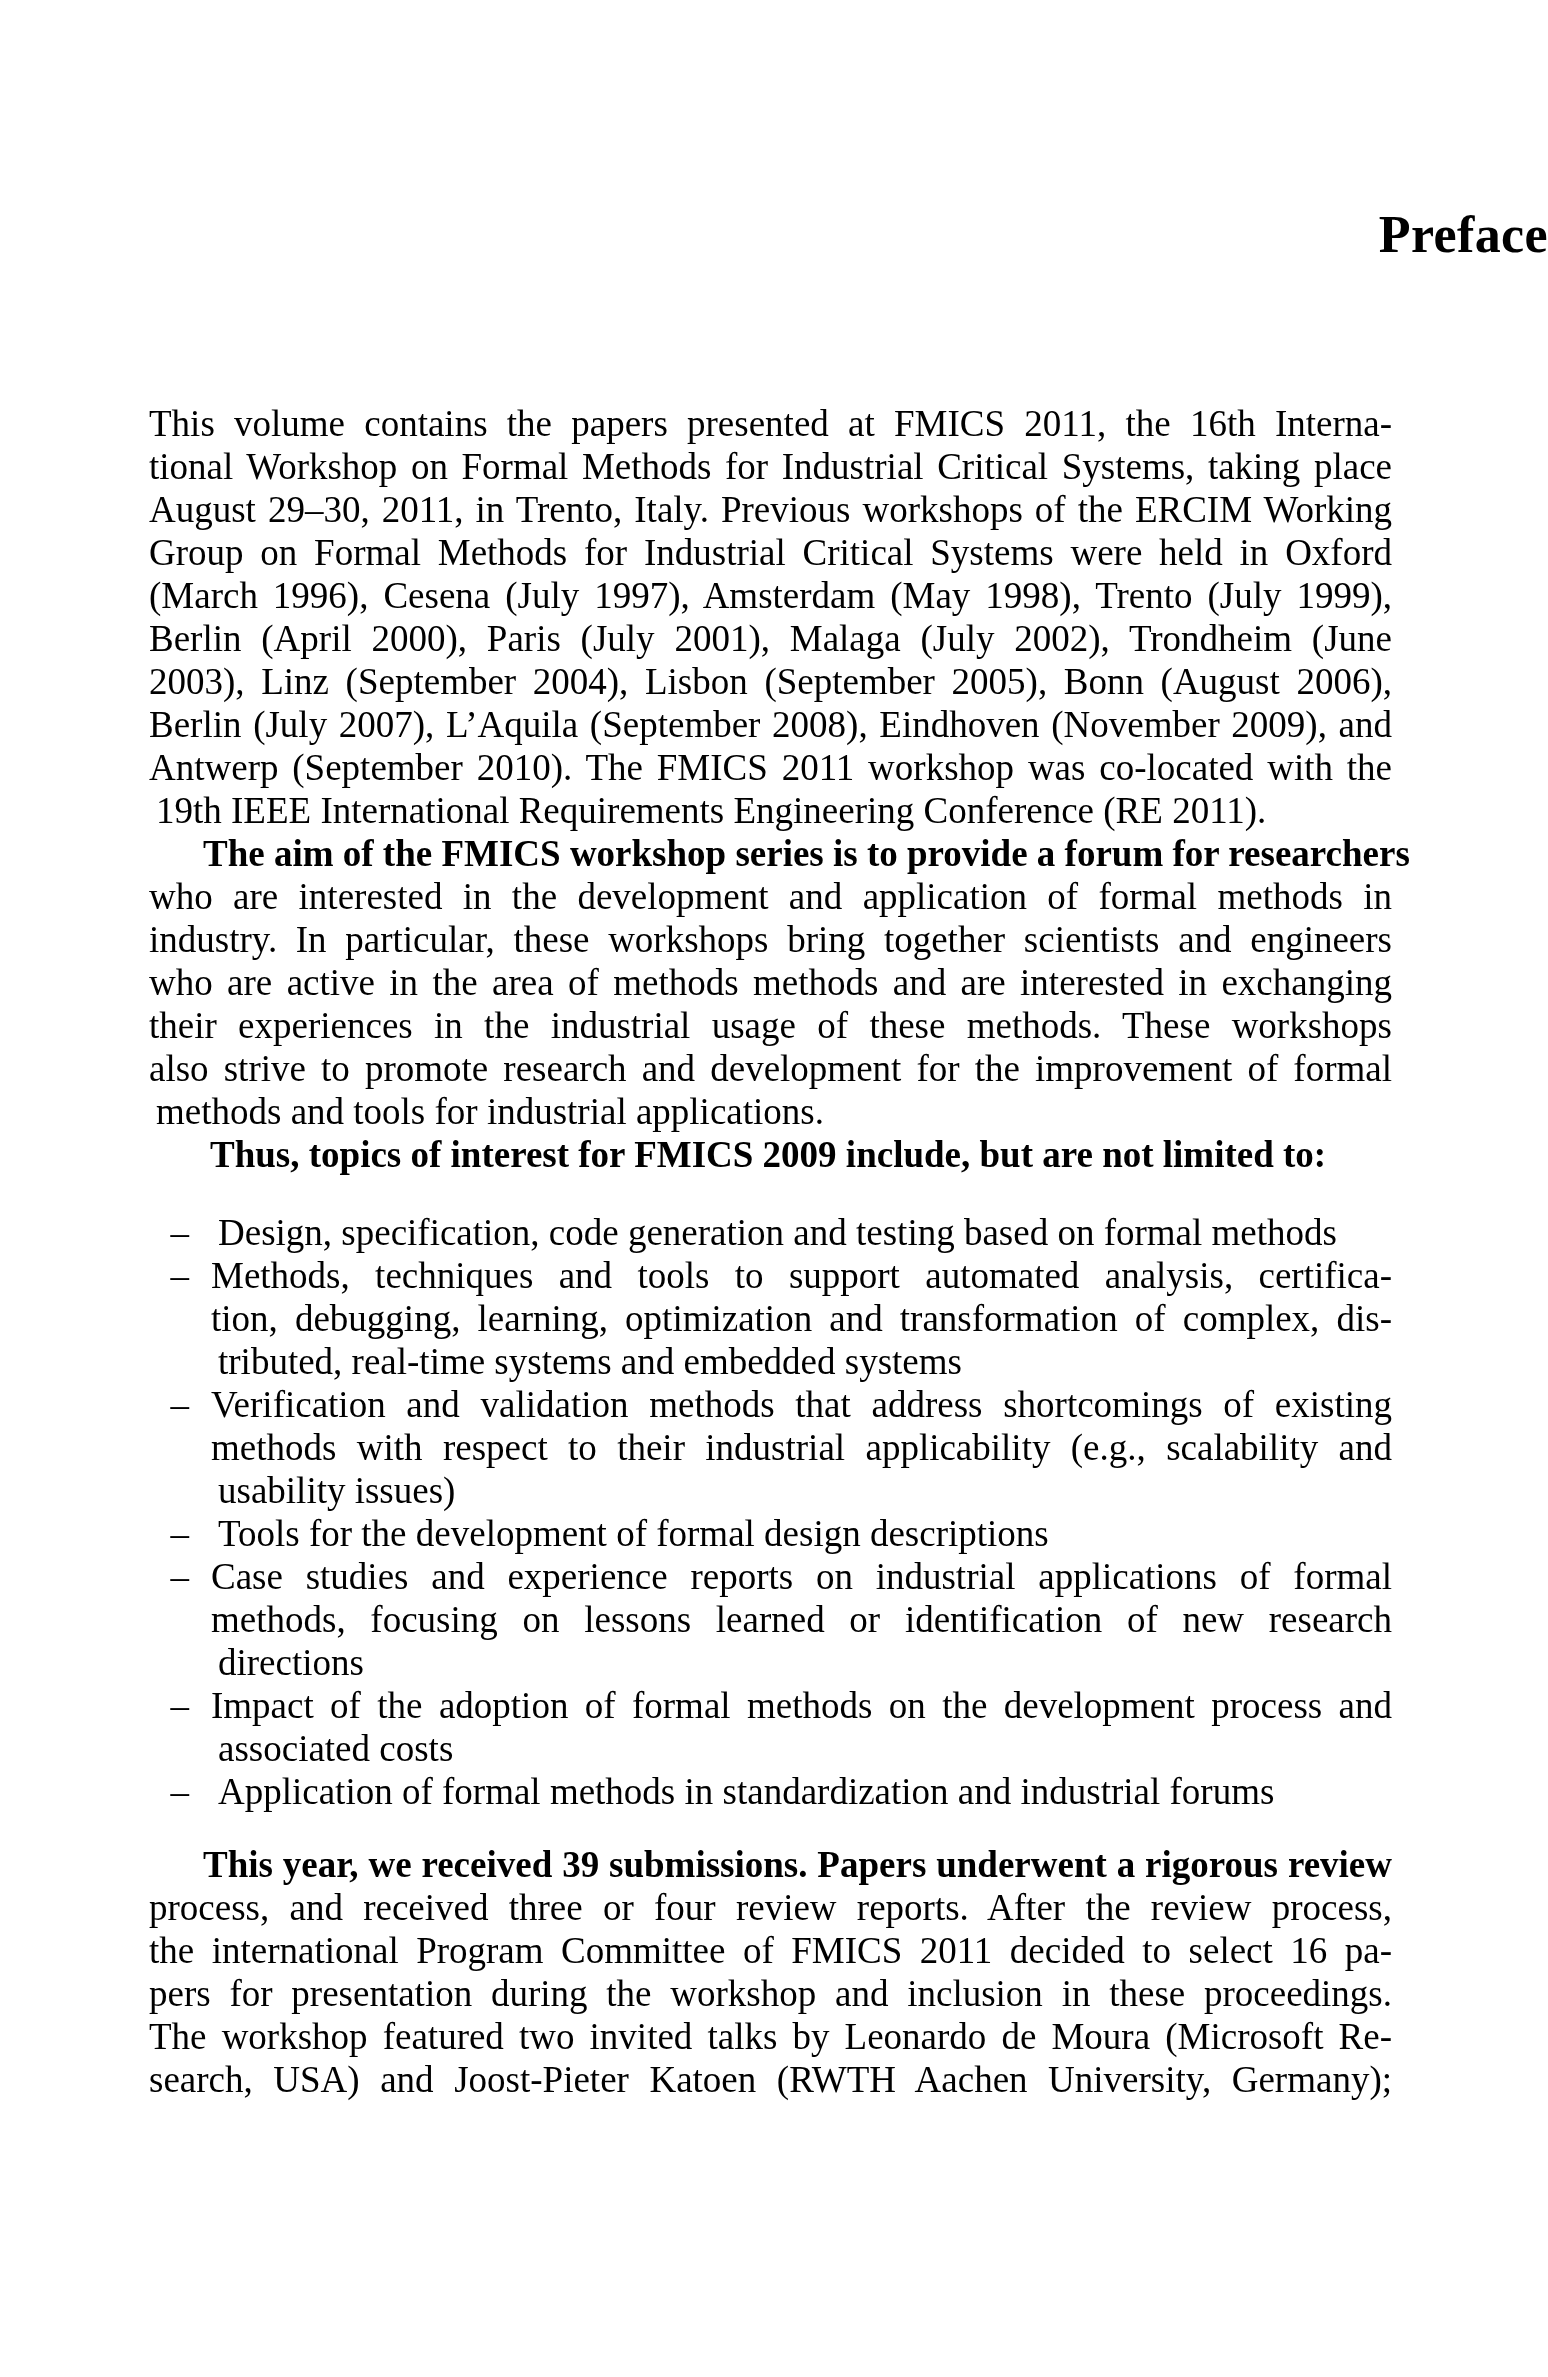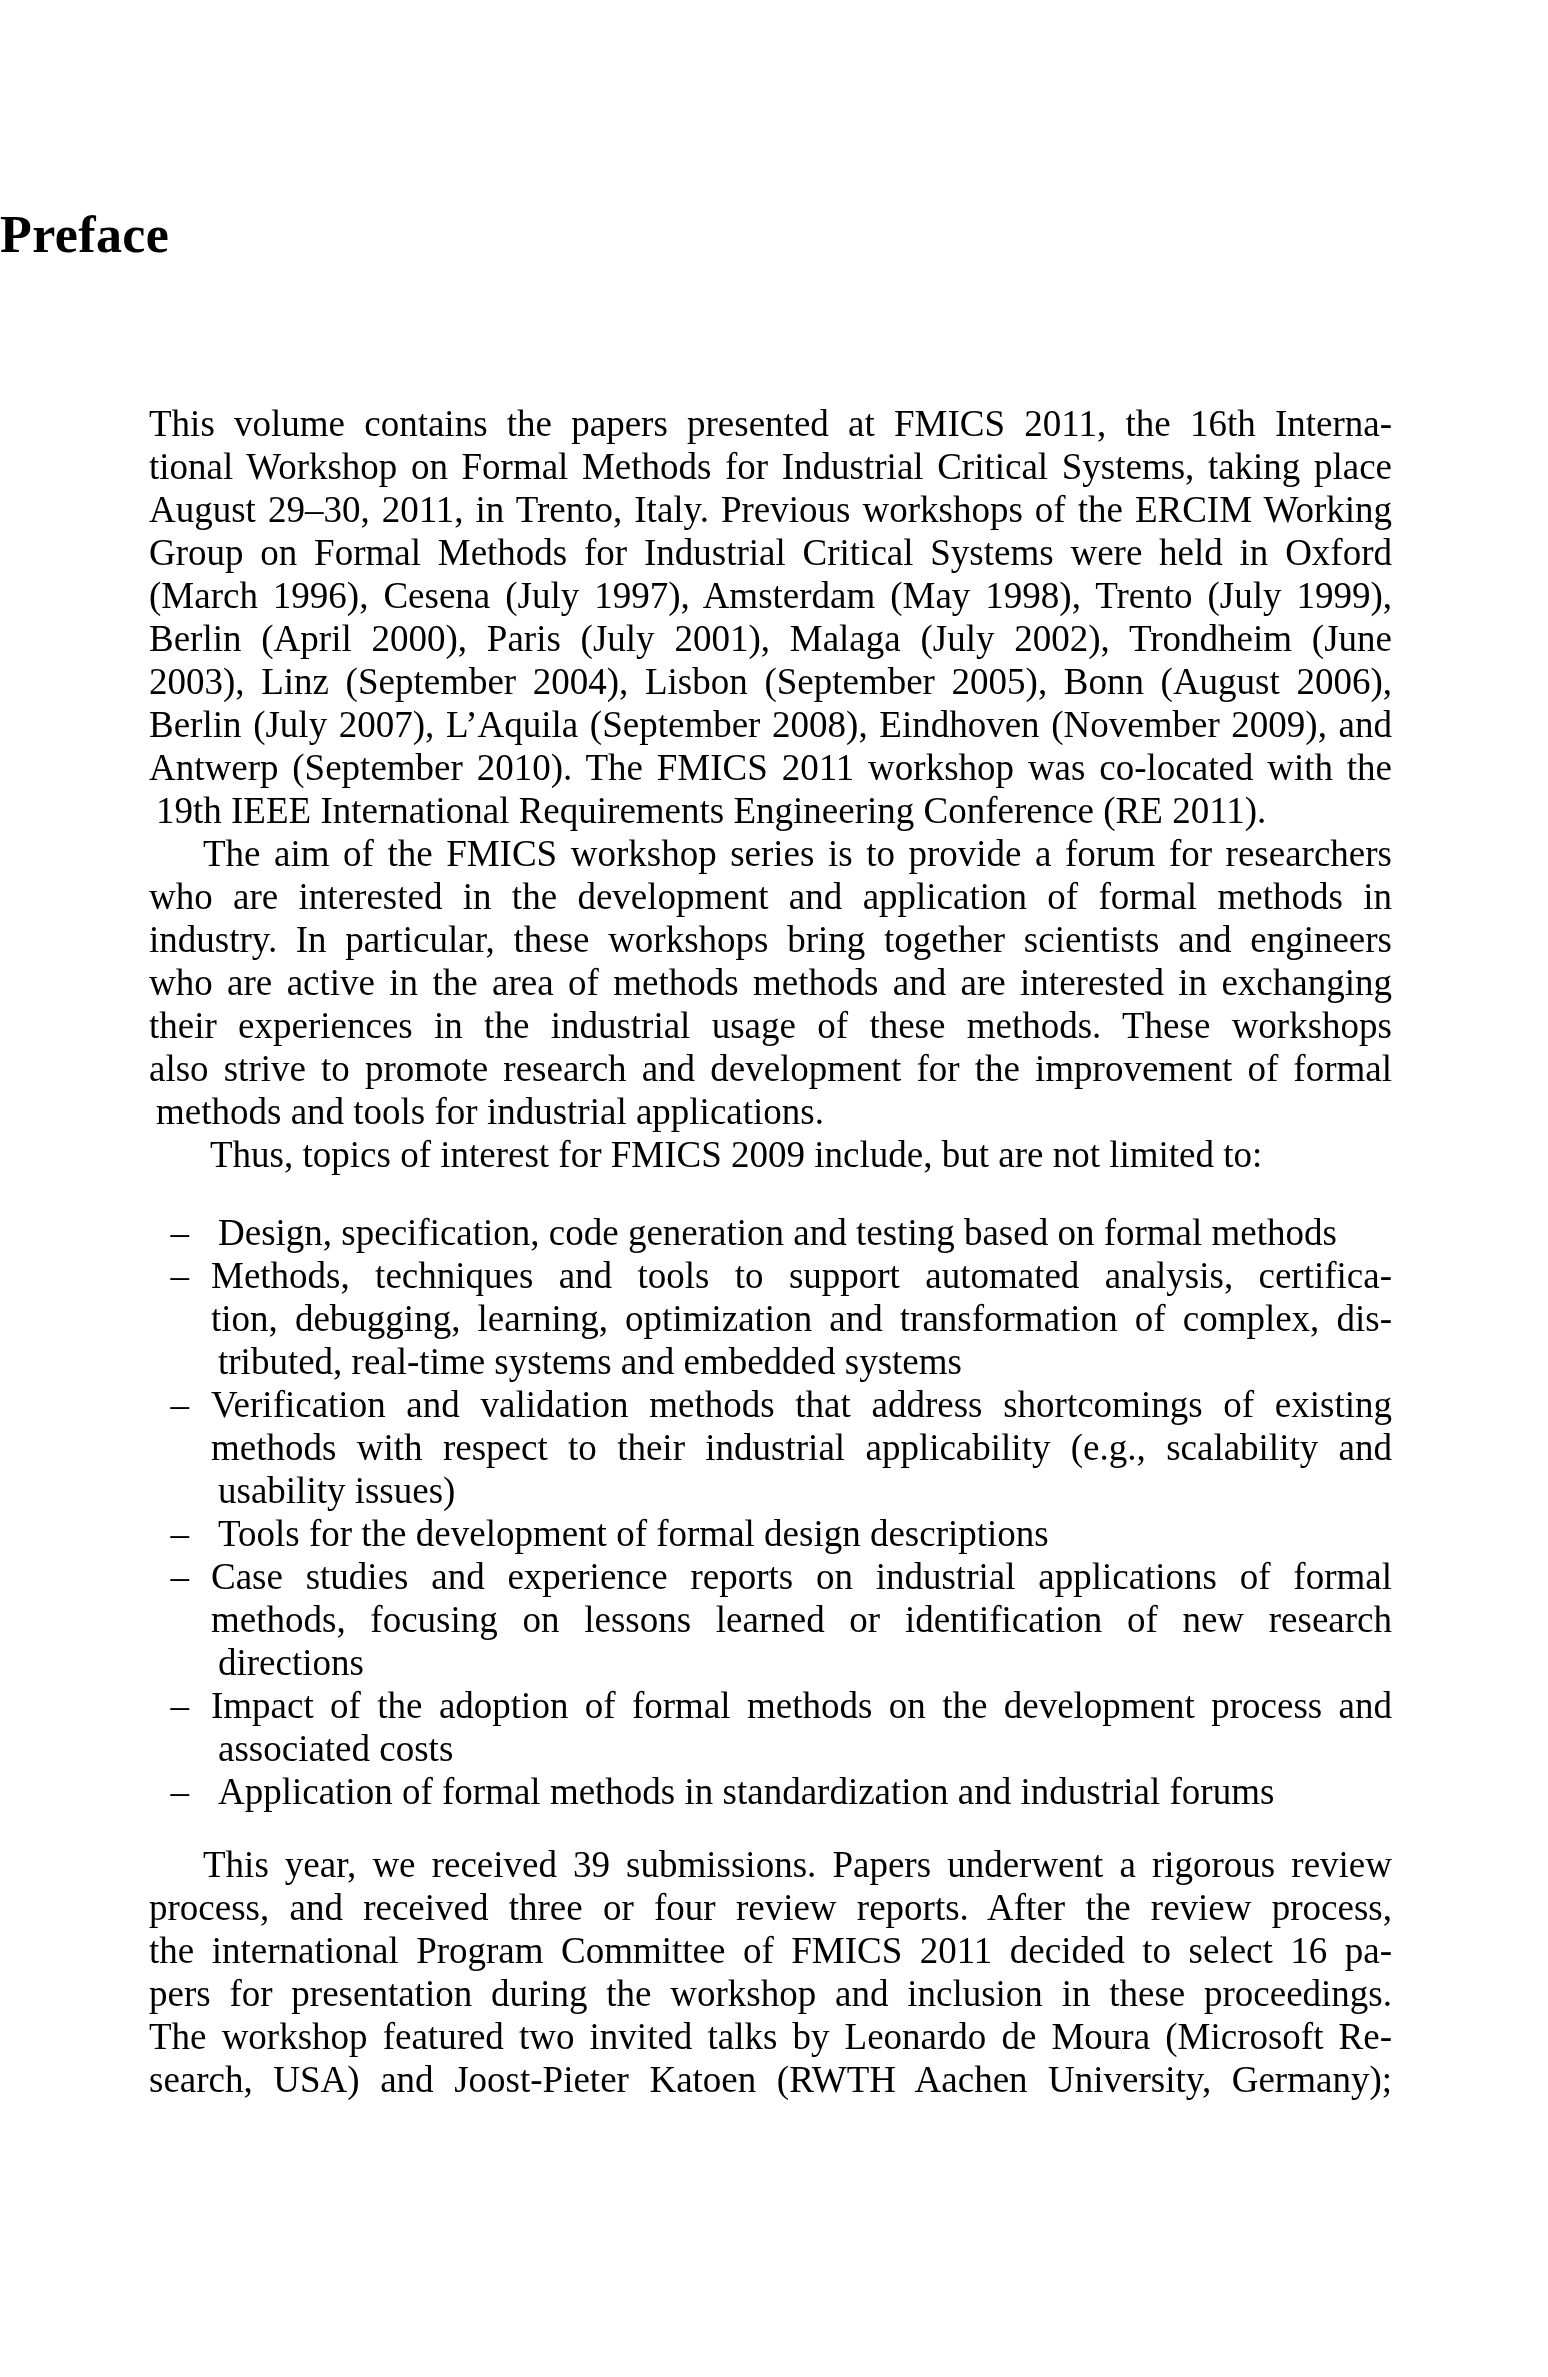--- a/index.html
+++ b/index.html
@@ -13,21 +13,21 @@
     position: relative;
     overflow: hidden;
     color: #000000;
     font-family: "Liberation Serif", "DejaVu Serif", serif;
   }
   .page-title {
     position: absolute;
     left: 0;
     width: 1548px;
     top: 169px;
-    text-align: left;
+    text-align: right;
     font-size: 52px;
     font-weight: bold;
     line-height: 61px;
     letter-spacing: 0.4px;
   }
   .body-text {
     position: absolute;
     left: 149px;
     width: 1243px;
     top: 402px;
@@ -40,20 +40,21 @@
     text-align: justify;
     text-align-last: justify;
     overflow: visible;
   }
   .line.last {
     text-align-last: left;
     margin-left: 7px;
   }
   .line.indent {
     padding-left: 54px;
+    font-weight: bold;
   }
   .para { margin: 0; }
   .topic-list {
     margin-top: 35px;
     margin-bottom: 30px;
   }
   .list-item {
     position: relative;
     padding-left: 62px;
   }

